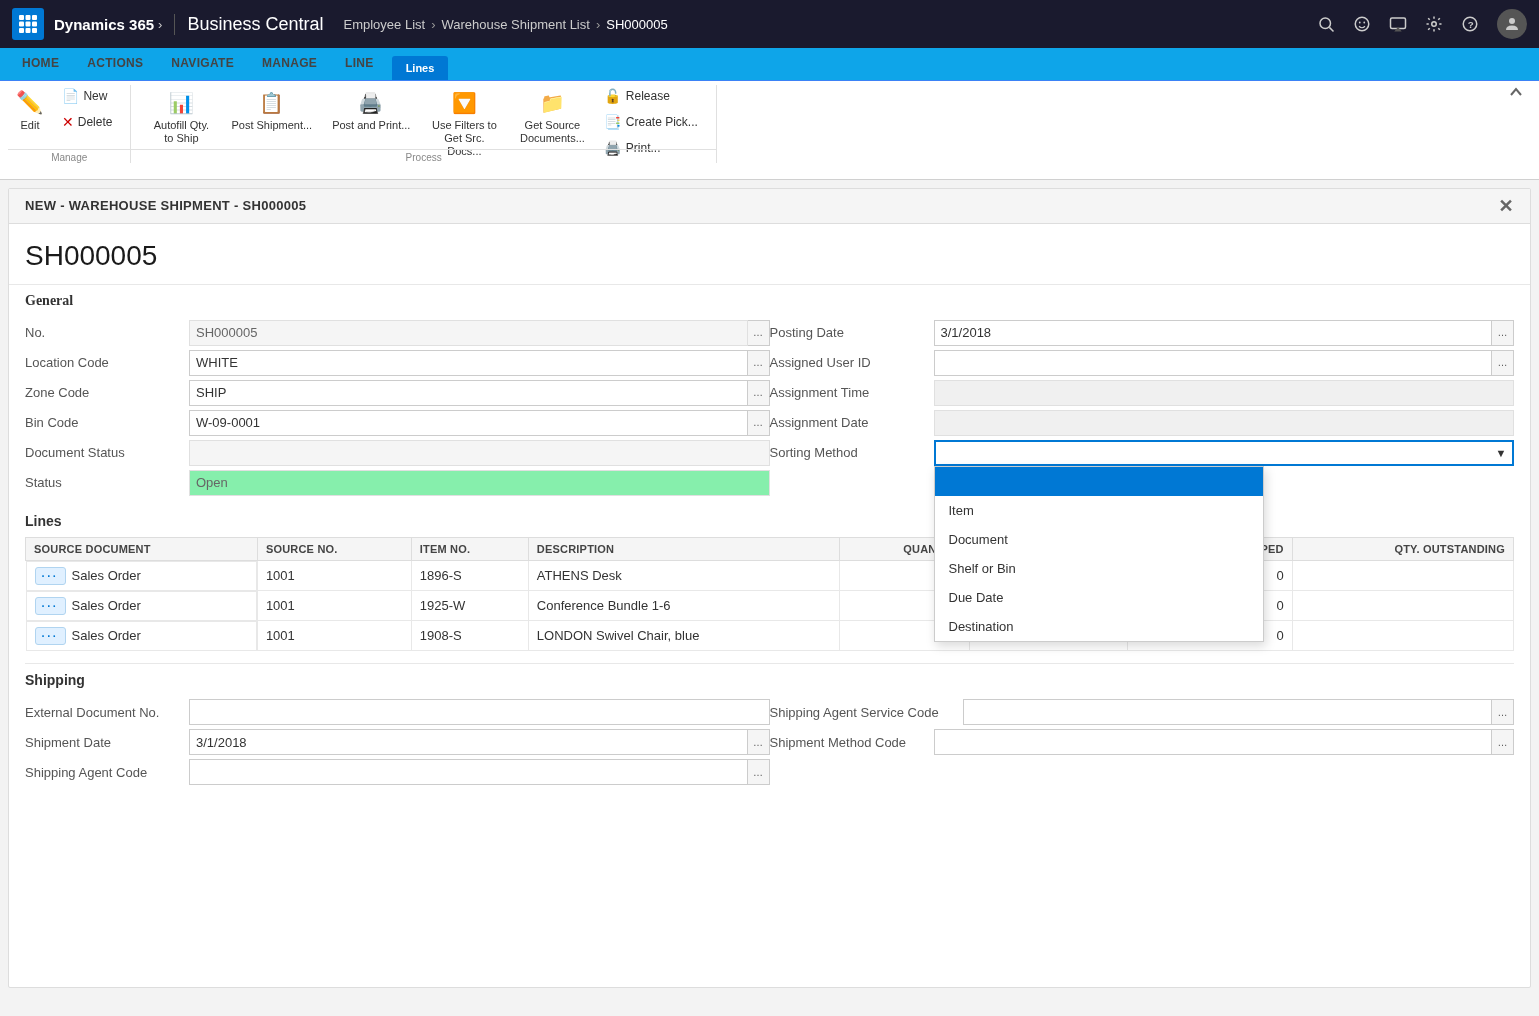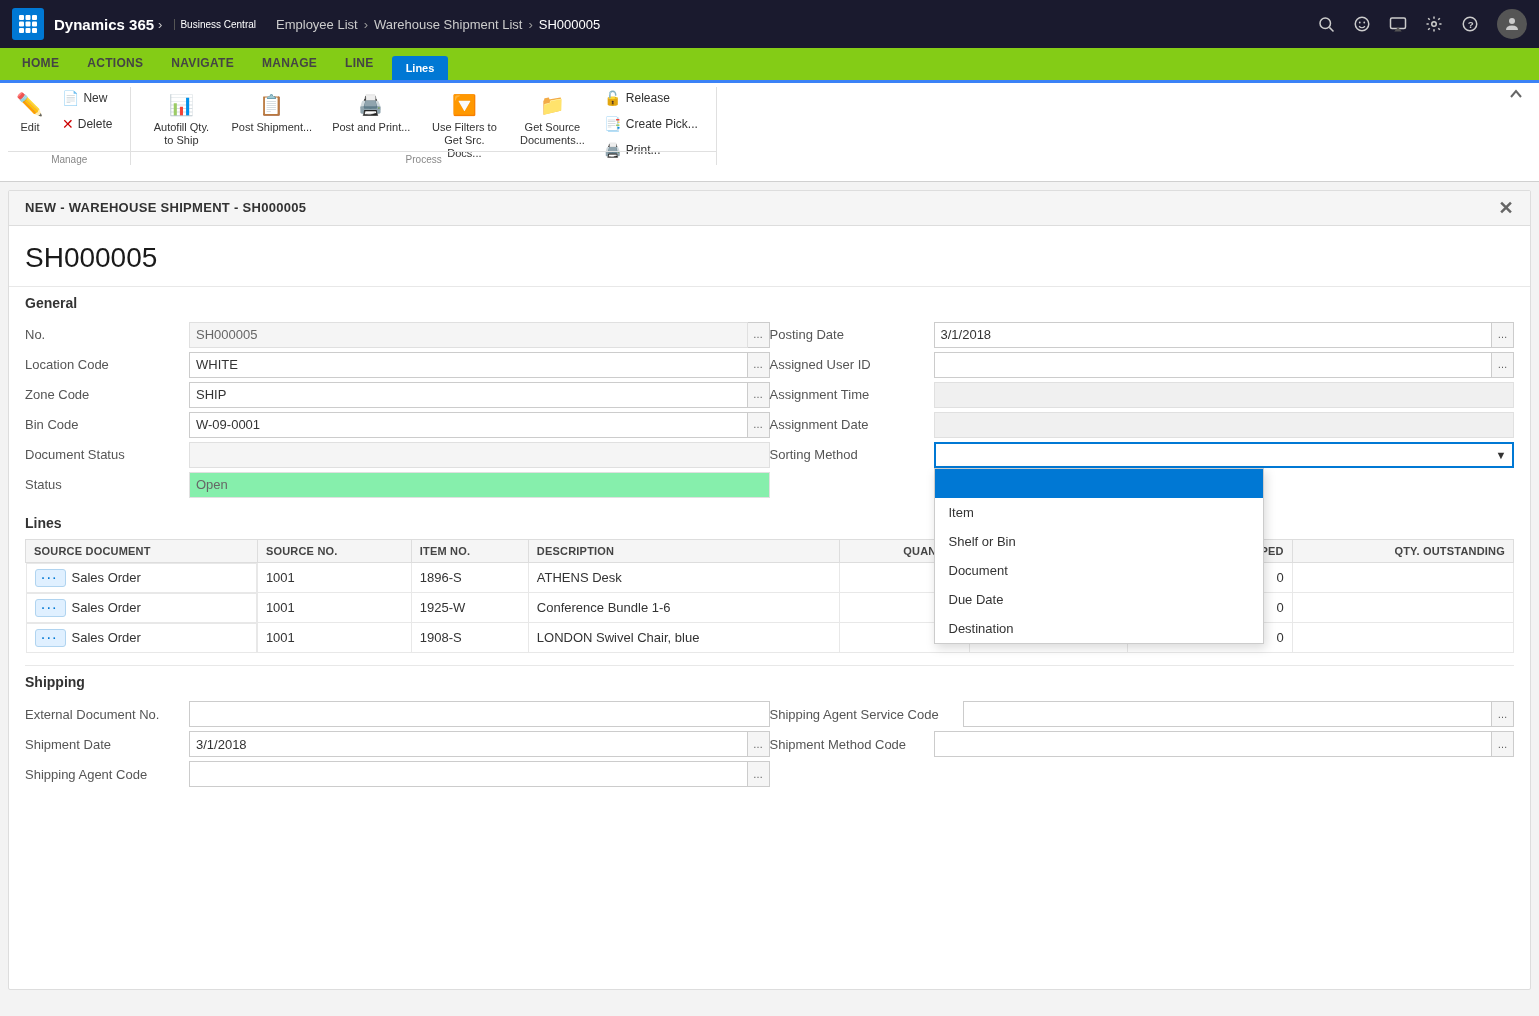--- a/index.html
+++ b/index.html
@@ -27,22 +27,22 @@
     }
     .top-nav .waffle-icon svg { width: 18px; height: 18px; fill: #fff; }
     .top-nav .brand-dynamics {
       font-size: 15px; font-weight: 600; color: #fff;
       margin-right: 4px;
     }
     .top-nav .brand-arrow {
       color: #ccc; margin-right: 8px; font-size: 13px;
     }
     .top-nav .brand-bc {
-      font-size: 10px; font-weight: 400; color: #fff;
-      border-left: 1px solid #555; padding-left: 5px; margin-left: 4px;
+      font-size: 18px; font-weight: 400; color: #fff;
+      border-left: 1px solid #555; padding-left: 12px; margin-left: 4px;
     }
     .top-nav .breadcrumb {
       display: flex; align-items: center; color: #ccc; font-size: 13px;
       margin-left: 20px; gap: 6px;
     }
     .top-nav .breadcrumb a { color: #ccc; text-decoration: none; }
     .top-nav .breadcrumb .sep { color: #999; }
     .top-nav .breadcrumb .current { color: #fff; font-weight: 500; }
     .top-nav .nav-icons {
       margin-left: auto; display: flex; align-items: center; gap: 18px;
@@ -140,20 +140,21 @@
       padding: 16px 16px 8px;
     }
 
     .section-title {
       font-size: 14px;
       font-weight: 600;
       color: #333;
       padding: 8px 16px 6px;
       border-top: 1px solid #e8e8e8;
       margin-top: 4px;
+      font-family: Liberation Serif, serif;
     }
 
     
     .form-grid {
       display: grid;
       grid-template-columns: 1fr 1fr;
       gap: 0;
       padding: 4px 16px 12px;
     }
     .form-col { display: flex; flex-direction: column; gap: 2px; }
@@ -346,21 +347,21 @@
 
     <div class="avatar">
       <svg viewBox="0 0 24 24" width="18" height="18">
           <circle cx="12" cy="8" r="4" fill="#ccc"></circle>
           <path d="M4 20 Q4 14 12 14 Q20 14 20 20" fill="#ccc"></path>
         </svg>
     </div>
   </div>
 </div>
 
-<div style="background:#84cc16; border-bottom:3px solid #3b82f6; display:flex; align-items:flex-end; padding:0 0 0 8px;">
+<div style="background:#0ea5e9; border-bottom:1px solid #3b82f6; display:flex; align-items:flex-end; padding:0 0 0 8px;">
   <div class="ribbon-tab" style="font-size:12px; font-weight:600; text-transform:uppercase; padding:8px 14px; color:#444; cursor:pointer;">HOME</div>
   <div class="ribbon-tab" style="font-size:12px; font-weight:600; text-transform:uppercase; padding:8px 14px; color:#444; cursor:pointer;">ACTIONS</div>
   <div class="ribbon-tab" style="font-size:12px; font-weight:600; text-transform:uppercase; padding:8px 14px; color:#444; cursor:pointer;">NAVIGATE</div>
   <div class="ribbon-tab" style="font-size:12px; font-weight:600; text-transform:uppercase; padding:8px 14px; color:#444; cursor:pointer;">MANAGE</div>
   <div class="ribbon-tab" style="font-size:12px; font-weight:600; text-transform:uppercase; padding:8px 14px; color:#444; cursor:pointer;">LINE</div>
 
   <div style="background:#0078d4; color:#fff; border-radius:3px 3px 0 0; font-size:11px; font-weight:600; padding:4px 14px; margin-left:4px; margin-bottom:0; display:flex; align-items:center; height:24px; align-self:flex-end;">Lines</div>
 </div>
 
 <div class="ribbon" style="display:flex; align-items:stretch; background:#fff; border-bottom:1px solid #d0d0d0; padding:4px 8px 16px; gap:0;">
@@ -528,22 +529,22 @@
         <span class="form-label">Sorting Method</span>
         <div class="form-input-wrap" style="position:relative;">
           <div class="dropdown-trigger">
             <input type="text" value="" style="border: none; outline: none; flex: 1 1 0%; padding: 3px 6px; font-size: 13px;">
             <div class="dropdown-arrow">▼</div>
           </div>
 
           <div class="dropdown-menu" style="position:absolute; top:26px; left:0; width:330px; background:#fff; border:1px solid #ccc; box-shadow:2px 4px 10px rgba(0,0,0,0.15); z-index:200;">
             <div class="dd-item selected" style="background:#0078d4; color:#fff; padding:7px 14px;">&nbsp;</div>
             <div class="dd-item" style="padding:7px 14px;">Item</div>
+            <div class="dd-item" style="padding:7px 14px;">Document</div>
             <div class="dd-item" style="padding:7px 14px;">Shelf or Bin</div>
-            <div class="dd-item" style="padding:7px 14px;">Document</div>
             <div class="dd-item" style="padding:7px 14px;">Due Date</div>
             <div class="dd-item" style="padding:7px 14px;">Destination</div>
           </div>
         </div>
       </div>
     </div>
   </div>
 
   <div class="lines-section">
     <div class="lines-title">Lines</div>

